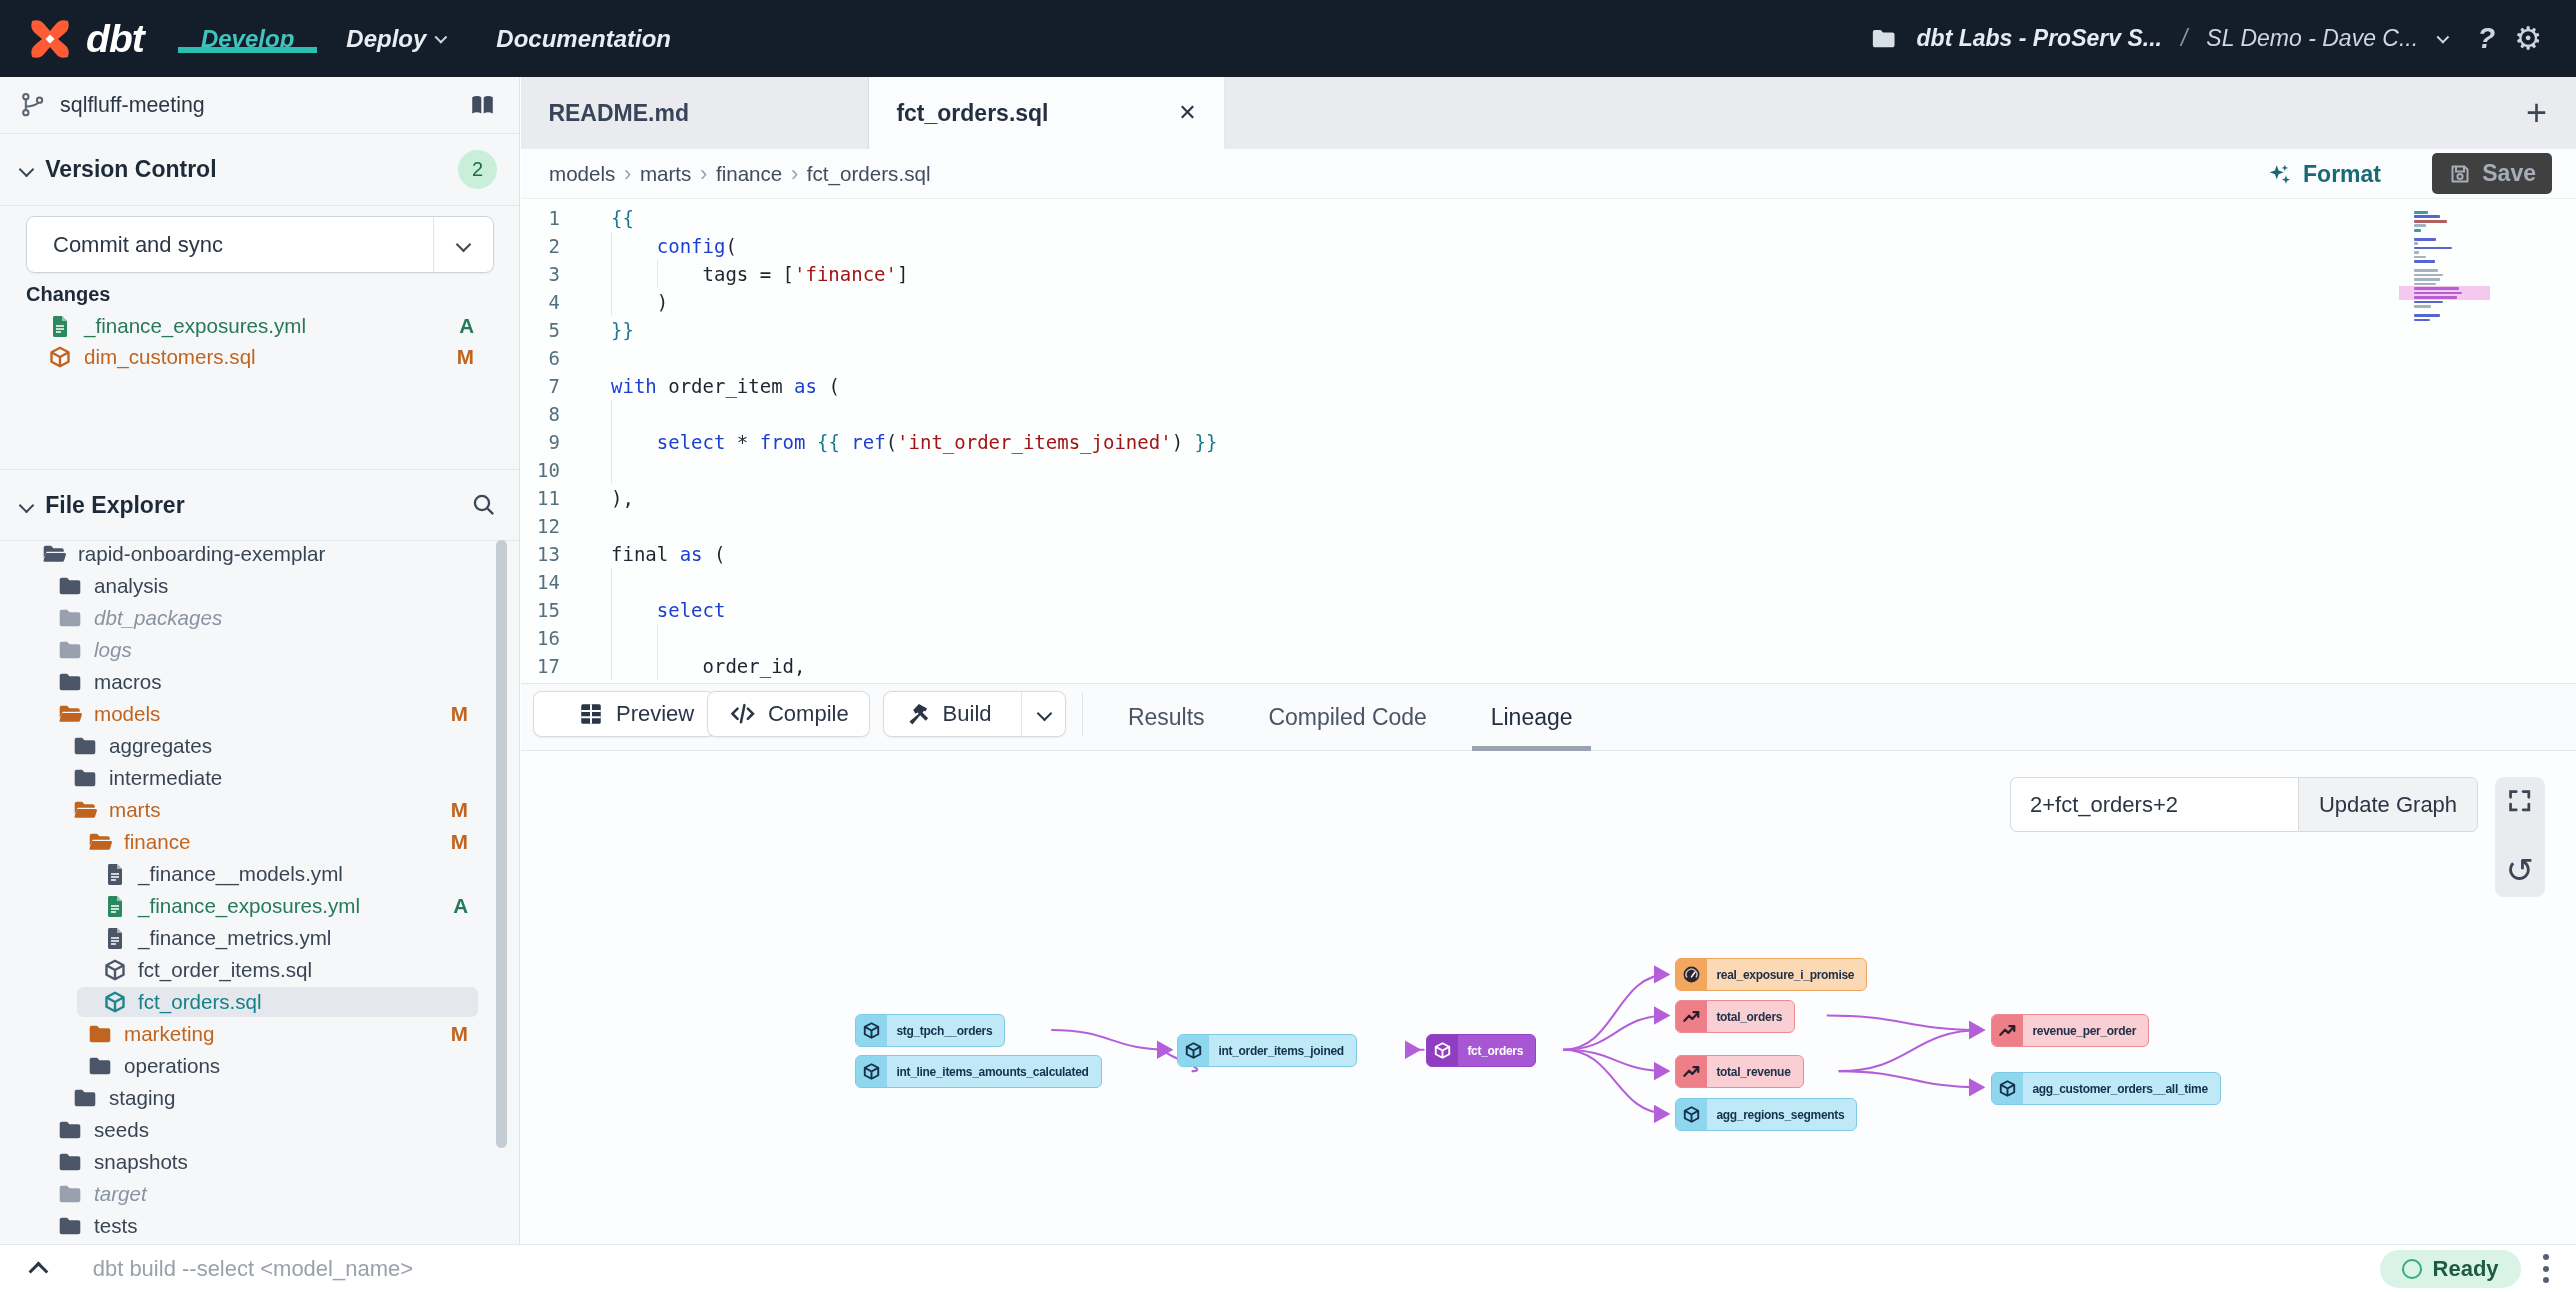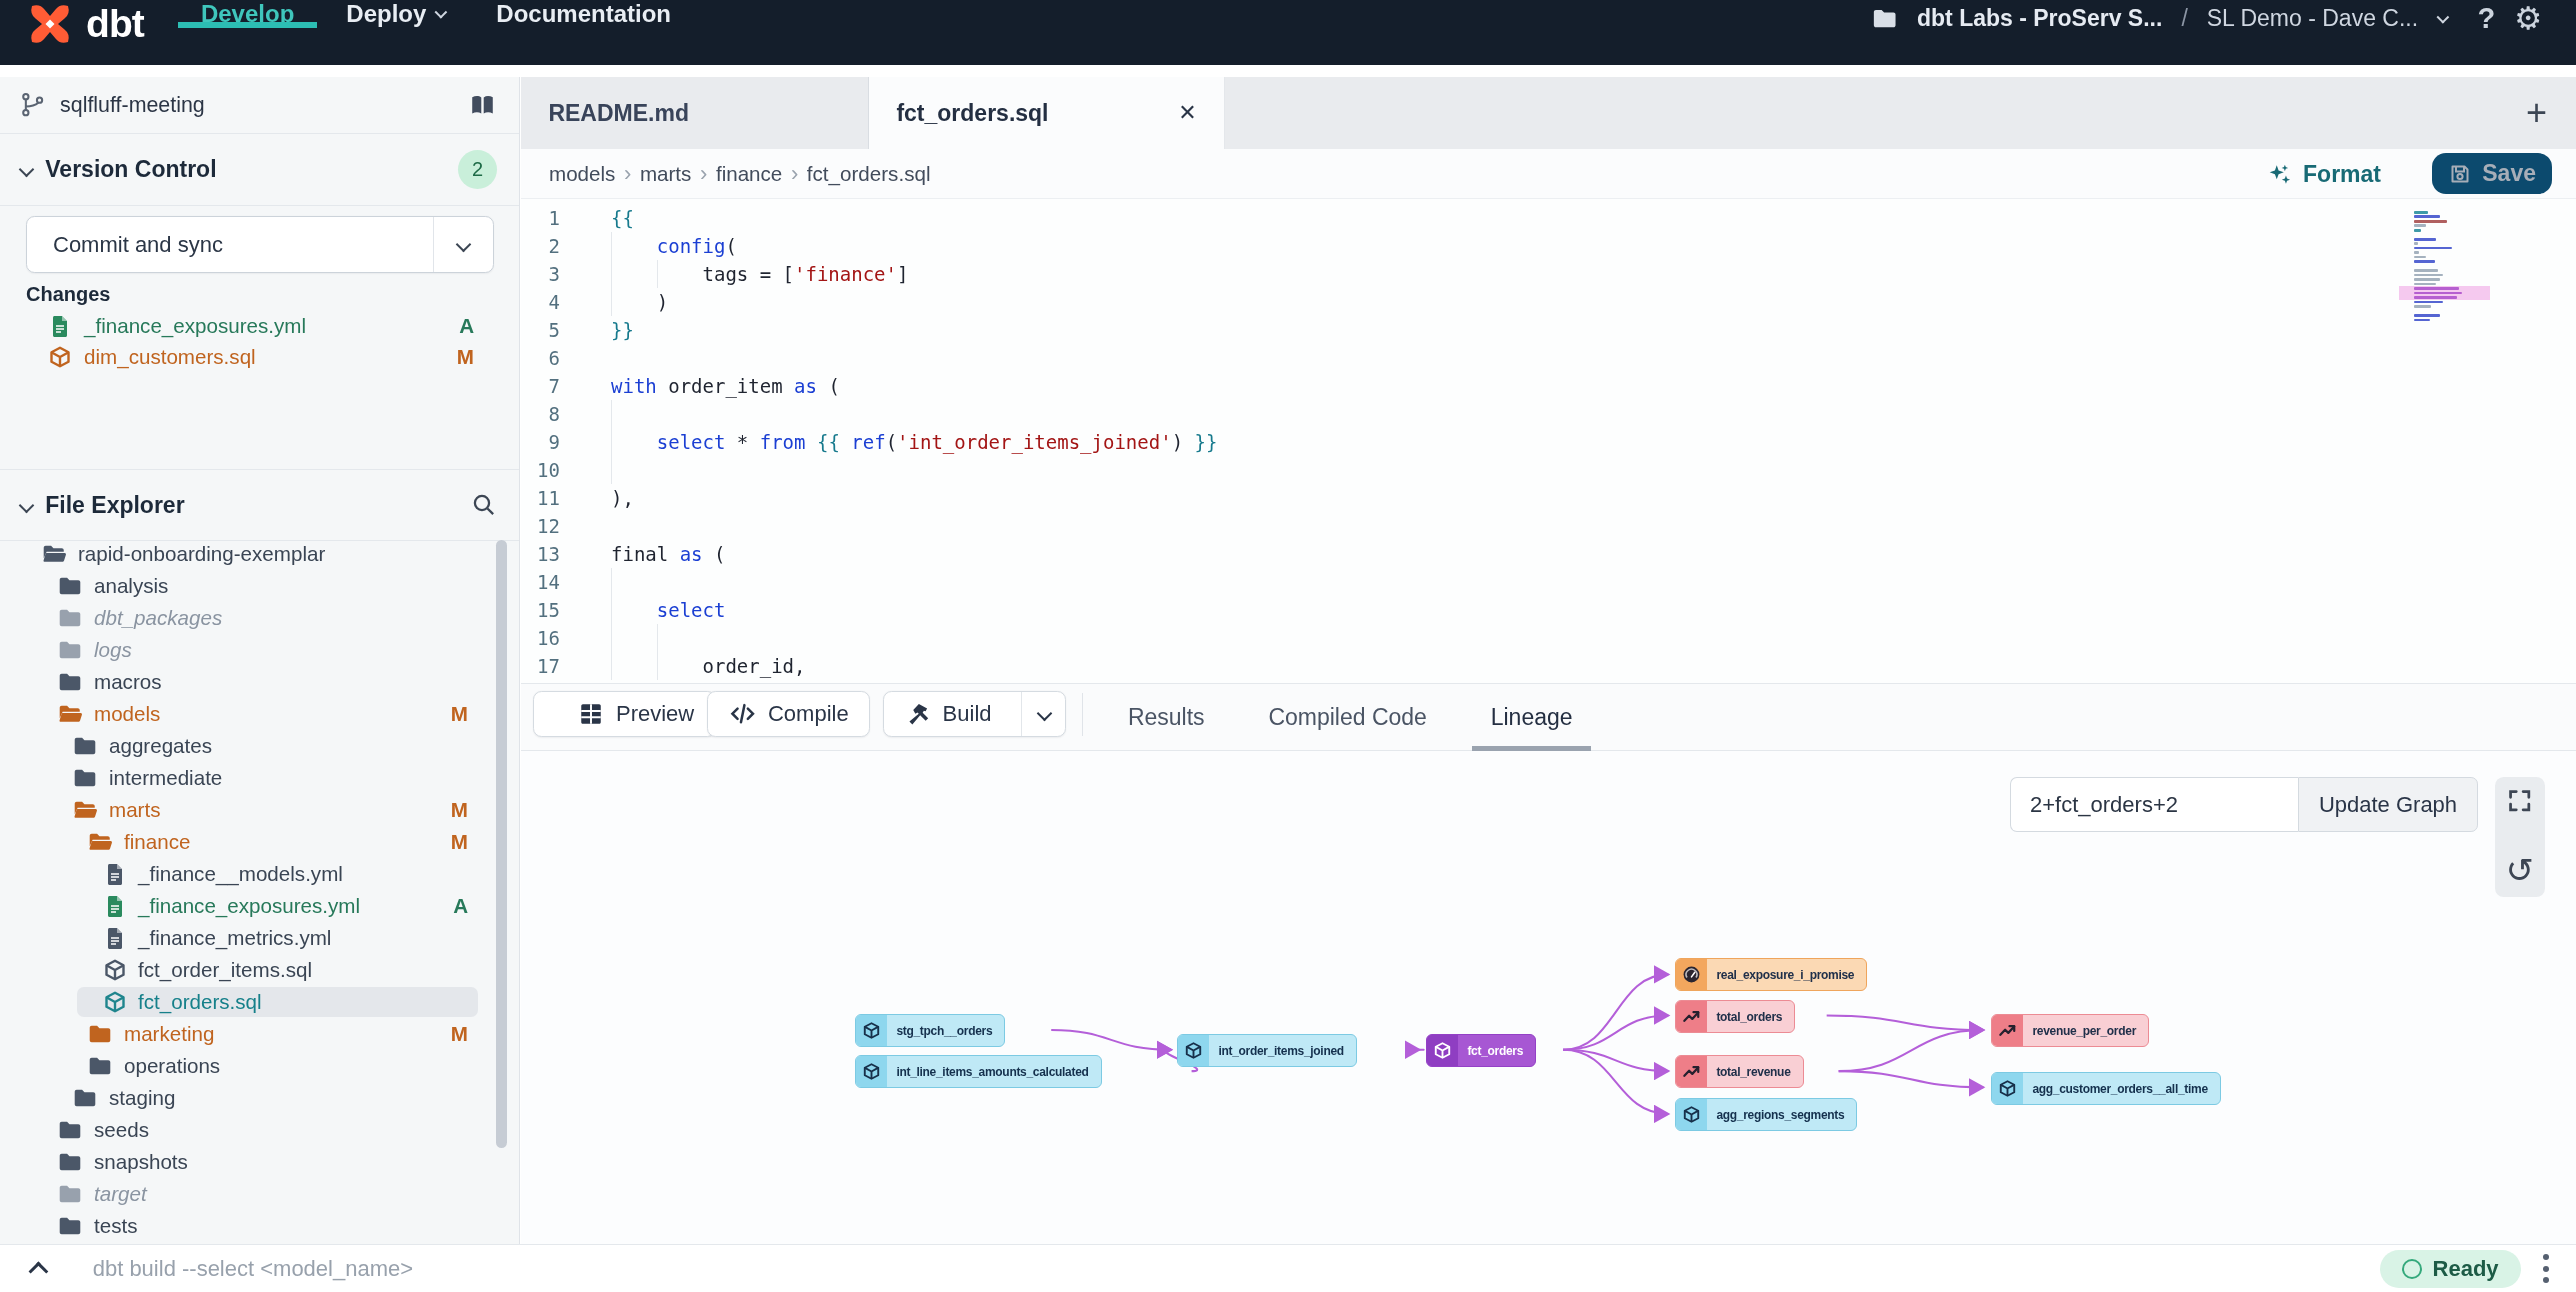--- a/index.html
+++ b/index.html
@@ -1,21 +1,21 @@
 <!DOCTYPE html>
 <html style="font-size:13.7px"><head>
 <meta charset="utf-8">
 <style>
   * { margin:0; padding:0; box-sizing:border-box; }
   html,body { width:2576px; height:1292px; overflow:hidden; }
   body { font-family:"Liberation Sans","DejaVu Sans",sans-serif; background:#fff; color:#243041; position:relative; }
   svg { display:block; }
 
   
-  #navbar { position:absolute; left:0; top:0; width:2576px; height:65px; background:#141e2b; display:flex; align-items:flex-start; z-index:30; }
+  #navbar { position:absolute; left:0; top:0; width:2576px; height:77px; background:#141e2b; display:flex; align-items:center; z-index:30;font-style:italic; }
   .logo-wrap { display:flex; align-items:center; gap:12px; padding:0 31px 0 26px; }
   .logo-text { color:#fff; font-size:39px; font-weight:bold; letter-spacing:-0.9px; }
   .nav-items { display:flex; align-items:stretch; }
   .nav-item { display:flex; align-items:center; gap:8.6px; padding:0 26px; font-size:24px; font-weight:600; color:#e8edf3; position:relative; cursor:pointer; }
   .nav-item.active { color:#3fc6bc; }
   .nav-item.active::after { content:""; position:absolute; left:3.4px; right:3.4px; bottom:0; height:6px; background:#2cbdb3; }
   .nav-right { margin-left:auto; display:flex; align-items:center; gap:19px; padding-right:34px; }
   .acct { font-size:23px; font-weight:700; color:#e6ebf2; }
   .proj { font-size:23px; color:#cfd6e0; }
   .slash { font-size:23px; color:#8b95a4; }
@@ -60,21 +60,21 @@
   #editor { position:absolute; left:521px; top:77px; right:0; height:606px; }
   #tabbar { position:absolute; left:0; top:0; right:0; height:72px; background:#e9ebee; display:flex; }
   .etab { width:348px; display:flex; align-items:center; padding:0 27.4px; font-size:23px; font-weight:600; color:#39445a; border-right:0.9px solid #d9dde2; cursor:pointer; }
   .etab.active { width:356px; background:#fbfcfd; color:#242f42; border-right:0.9px solid #e4e7eb; }
   .etab .close { margin-left:auto; font-size:22px; color:#2a3547; padding-left:26px; }
   #newtab { margin-left:auto; align-self:center; font-size:36px; color:#3c4654; padding-right:29px; cursor:pointer; font-weight:300; }
   #crumbbar { position:absolute; left:0; top:72px; right:0; height:50px; background:#fbfcfd; border-bottom:0.9px solid #eceff2; display:flex; align-items:center; padding-left:28px; }
   .crumb { font-size:20.6px; color:#424c5c; cursor:pointer; }
   .crumb-sep { font-size:22px; color:#9aa3ae; margin:0 8.6px; }
   #fmt-btn { position:absolute; right:195px; top:6.9px; height:38px; display:flex; align-items:center; gap:10.3px; color:#186a75; font-size:23px; font-weight:600; cursor:pointer; }
-  #save-btn { position:absolute; right:24px; top:4.3px; width:120px; height:41px; background:#0c4a6e; border-radius:14px; display:flex; align-items:center; justify-content:center; gap:10.3px; color:#a7aeb8; font-size:23px; font-weight:600; cursor:default; }
+  #save-btn { position:absolute; right:24px; top:4.3px; width:120px; height:41px; background:#404040; border-radius:5px; display:flex; align-items:center; justify-content:center; gap:10.3px; color:#a7aeb8; font-size:23px; font-weight:600; cursor:default; }
   #codearea { position:absolute; left:0; top:122px; right:0; bottom:0; background:#fdfefe; overflow:hidden; padding-top:5.1px; }
   .codeline { height:28px; display:flex; align-items:center; font-family:"DejaVu Sans Mono","Liberation Mono",monospace; font-size:19px; }
   .codeline .ln { flex:0 0 39px; text-align:right; padding-right:0; color:#53707f; }
   .codeline .code { margin-left:51px; position:relative; white-space:pre; height:100%; line-height:28px; flex:1; }
   .code i.g { position:absolute; top:0; bottom:0; width:0.9px; background:#e4e8ec; }
   .tk-kw { color:#1b3fd3; } .tk-pl { color:#1f2430; } .tk-str { color:#a31515; } .tk-j { color:#177a8d; }
   #minimap { position:absolute; right:48px; top:12px; width:129px; }
   .mm-row { height:2.6px; margin-bottom:1.9px; position:relative; }
   .mm-row .bar { height:2.6px; border-radius:0.9px; position:absolute; left:15.4px; top:0; }
   .mm-row.hl::before { content:""; position:absolute; left:0; right:38px; top:-0.9px; bottom:-0.9px; background:#f5c9ef; }

